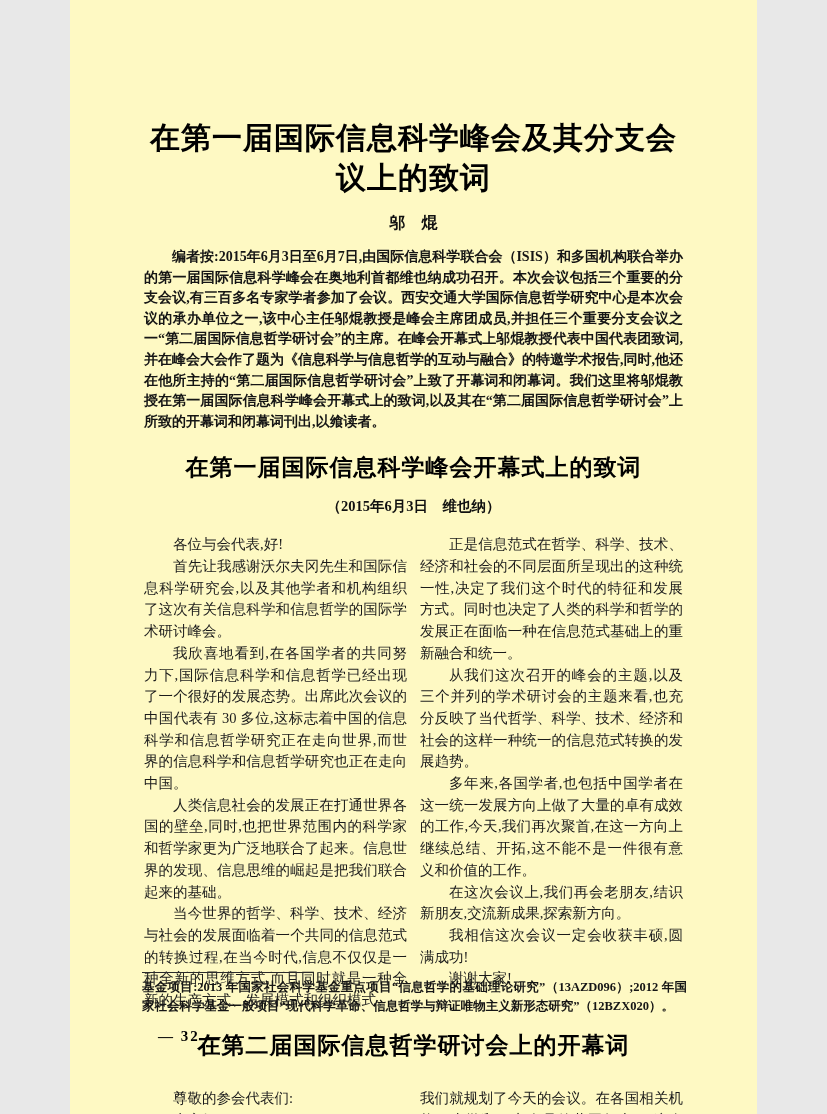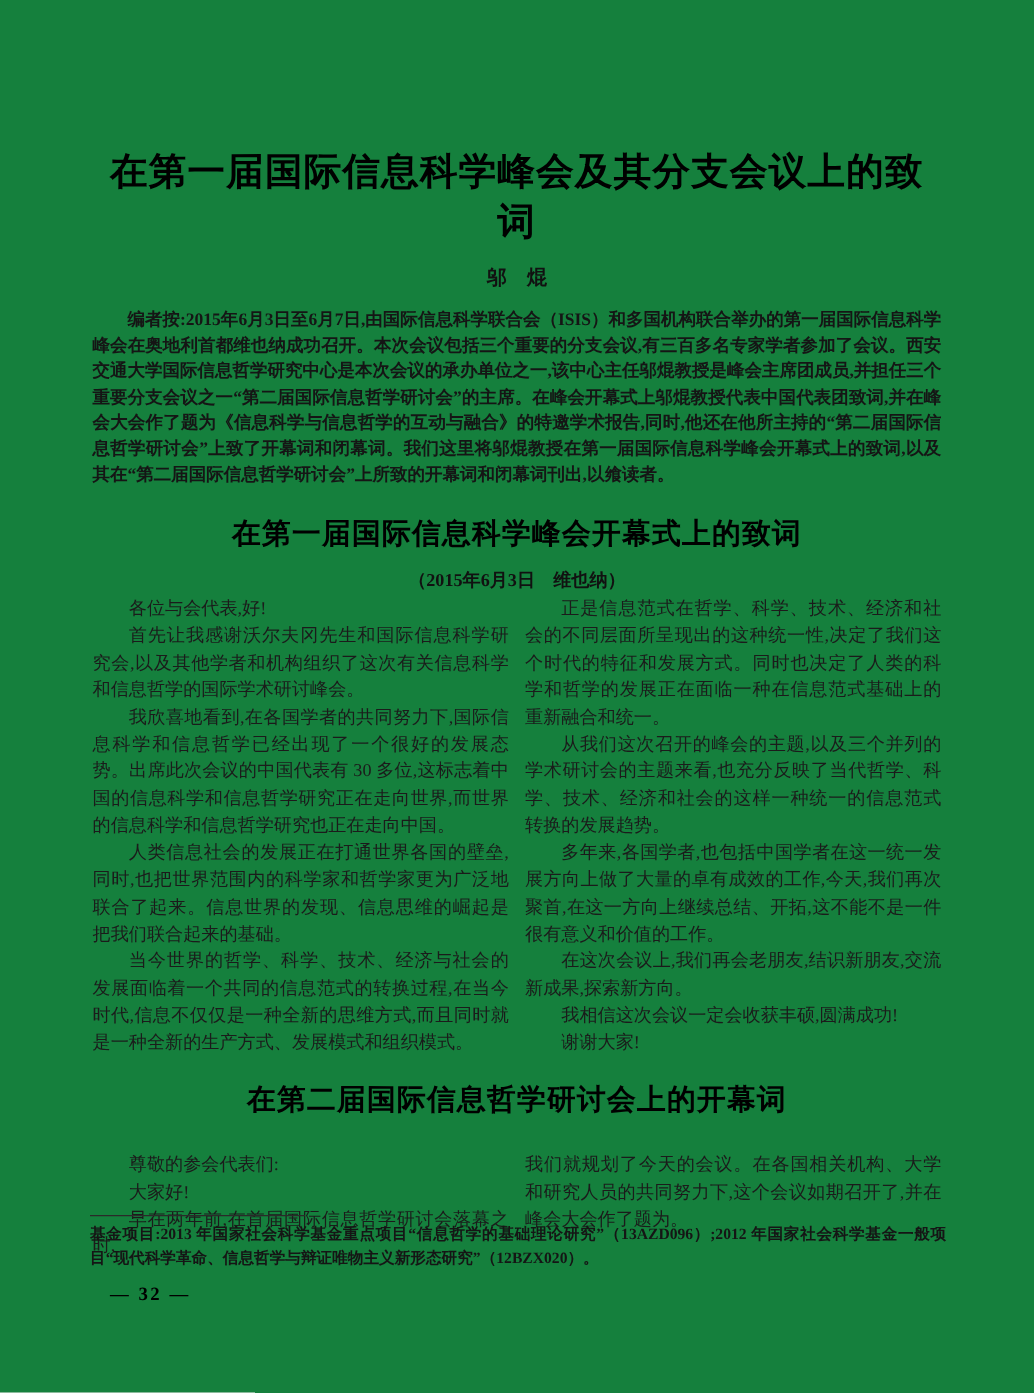--- a/index.html
+++ b/index.html
@@ -1,24 +1,24 @@
 <!DOCTYPE html>
 <html><head>
 <meta charset="utf-8">
 <style>
   * { margin: 0; padding: 0; box-sizing: border-box; }
   html, body { background: #e8e8e8; }
   body { font-family: "Liberation Serif", "DejaVu Serif", serif; }
 
   .page {
     position: relative;
-    width: 827px;
+    width: 687px;
     height: 1114px;
     margin: 0 auto;
-    background: #15803d;
+    background: #fef9c3;
     color: #1b1b1b;
     overflow: hidden;
   }
   .content {
     padding: 0 74px;
   }
 
   .main-title {
     margin-top: 118px;
     text-align: center;
@@ -64,21 +64,21 @@
   .date-line {
     margin-top: 14px;
     text-align: center;
     font-size: 14.5px;
     line-height: 20px;
     font-weight: bold;
     color: #111;
   }
 
   .columns {
-    margin-top: 2px;
+    margin-top: 18px;
     display: flex;
     gap: 13px;
   }
   .columns.second { margin-top: 28px; }
   .col { flex: 1 1 0; min-width: 0; }
 
   .col p {
     font-size: 14.5px;
     line-height: 21.7px;
     text-align: justify;

